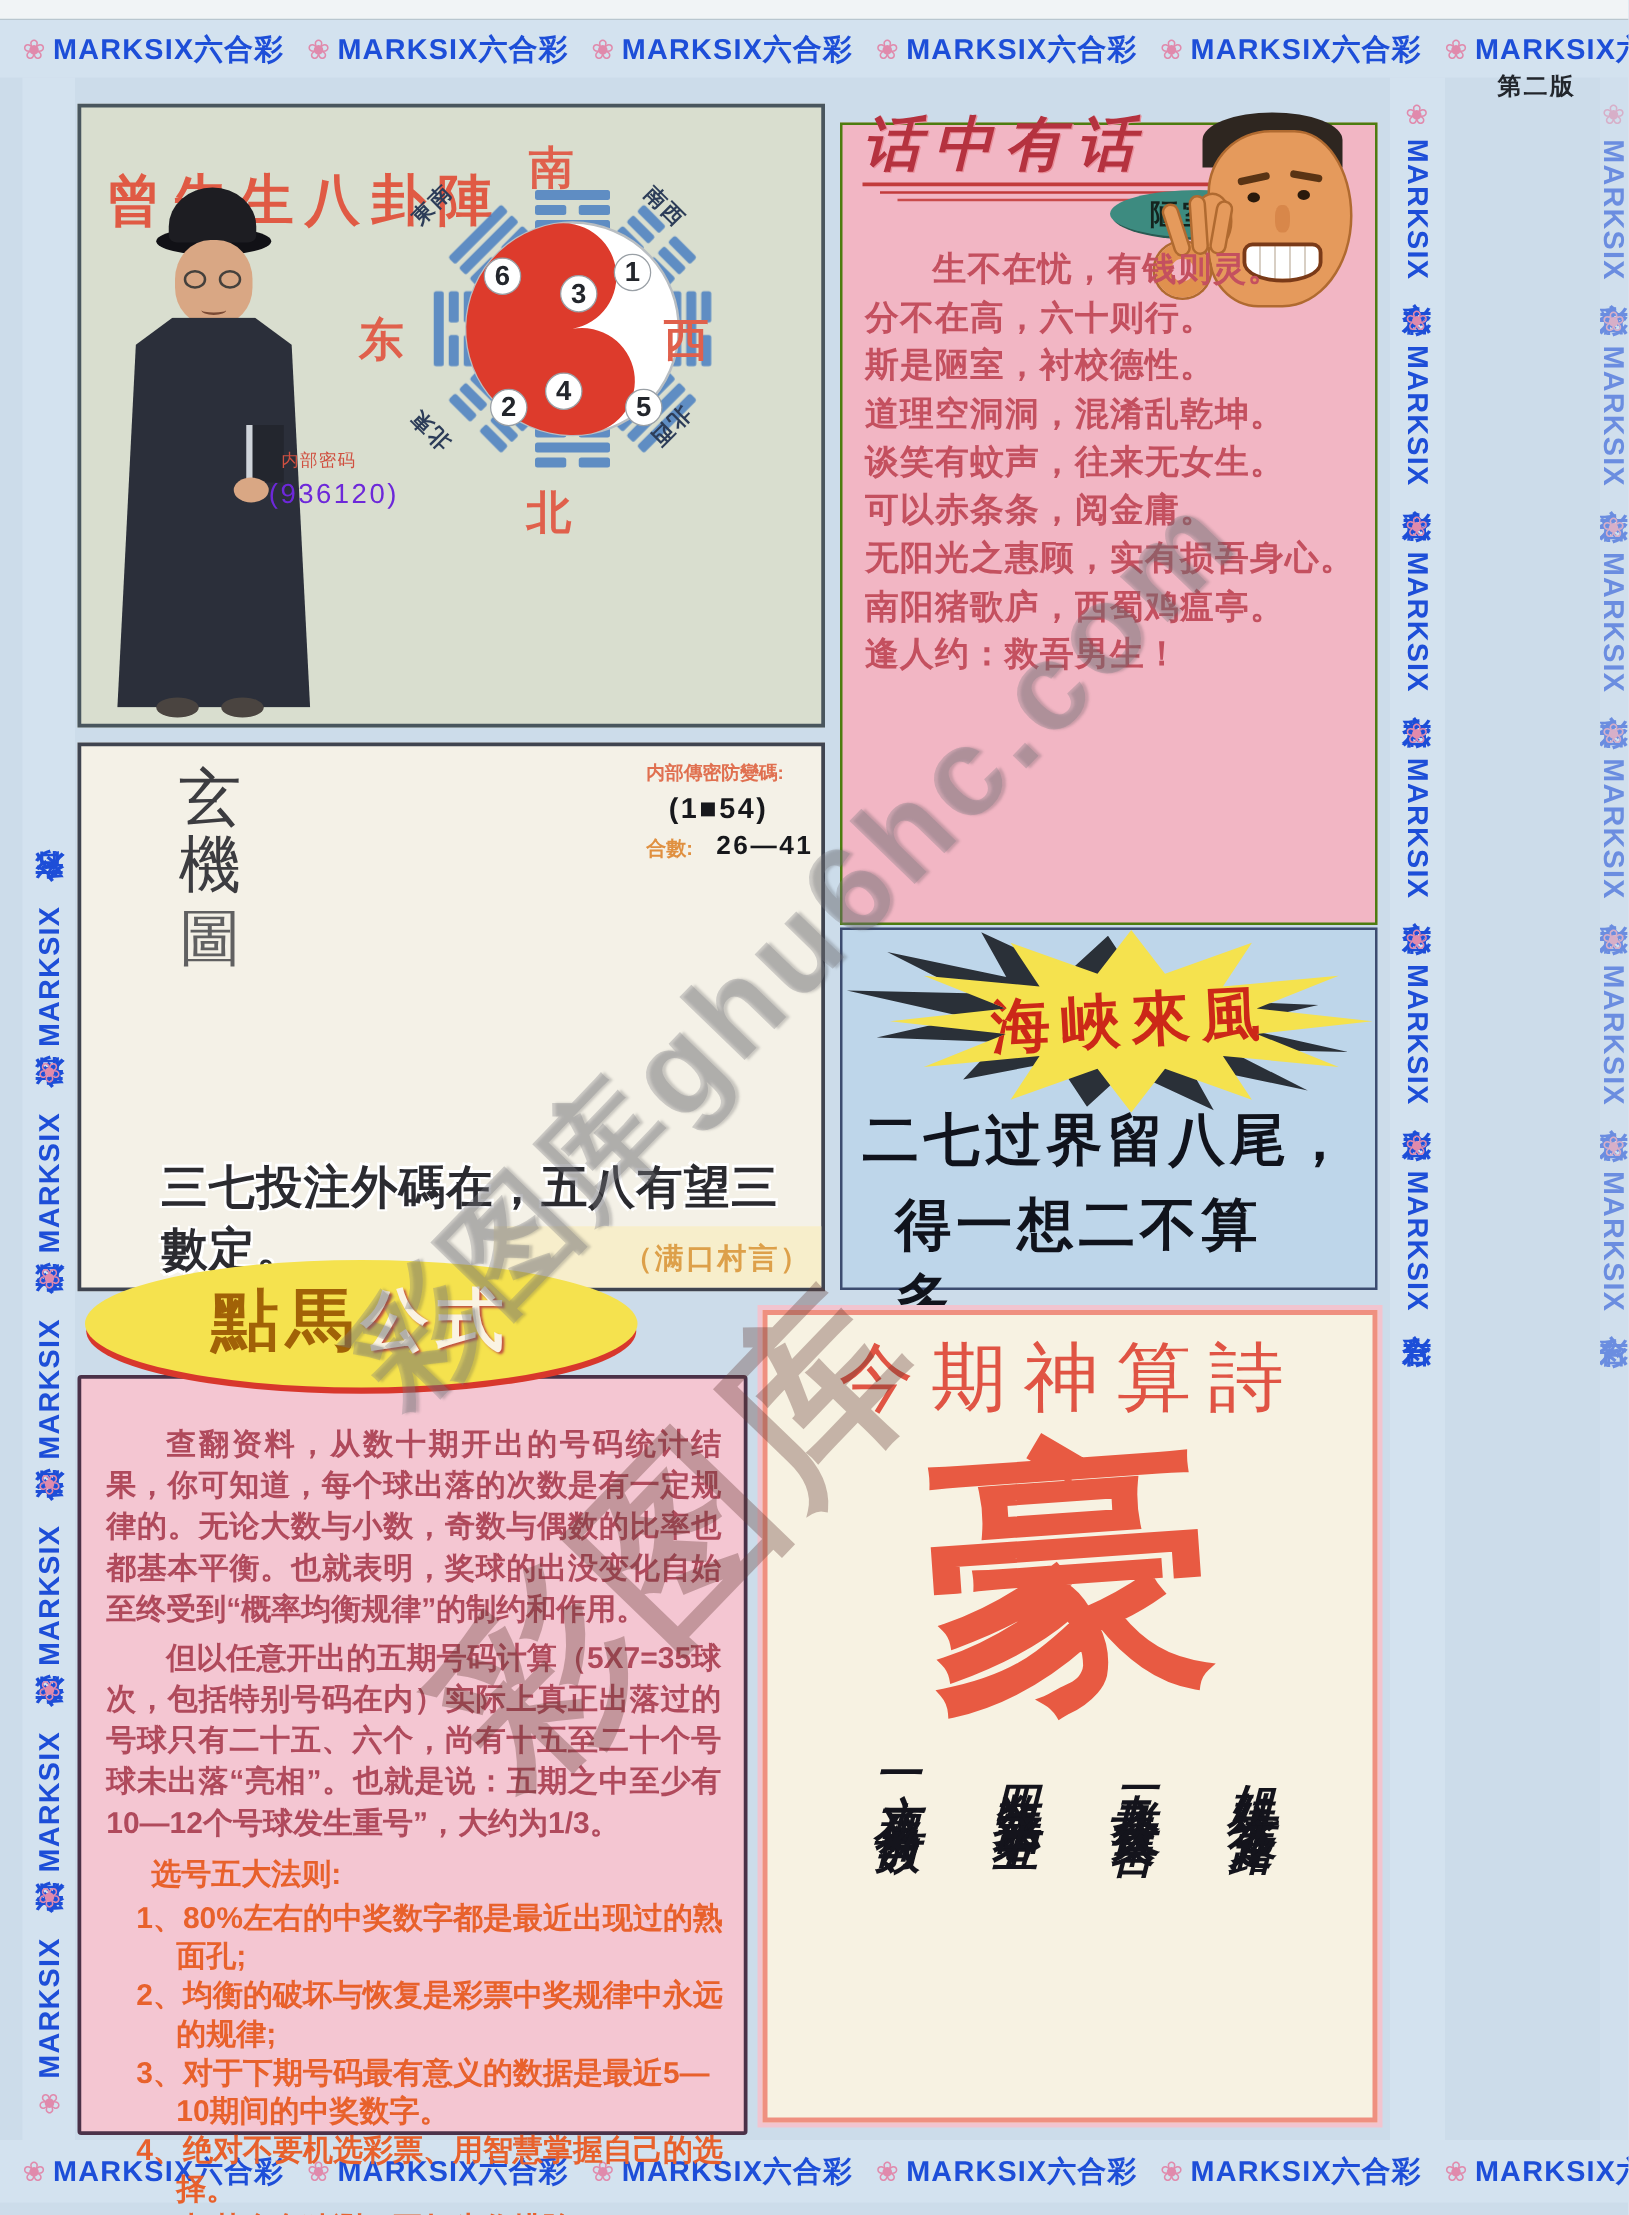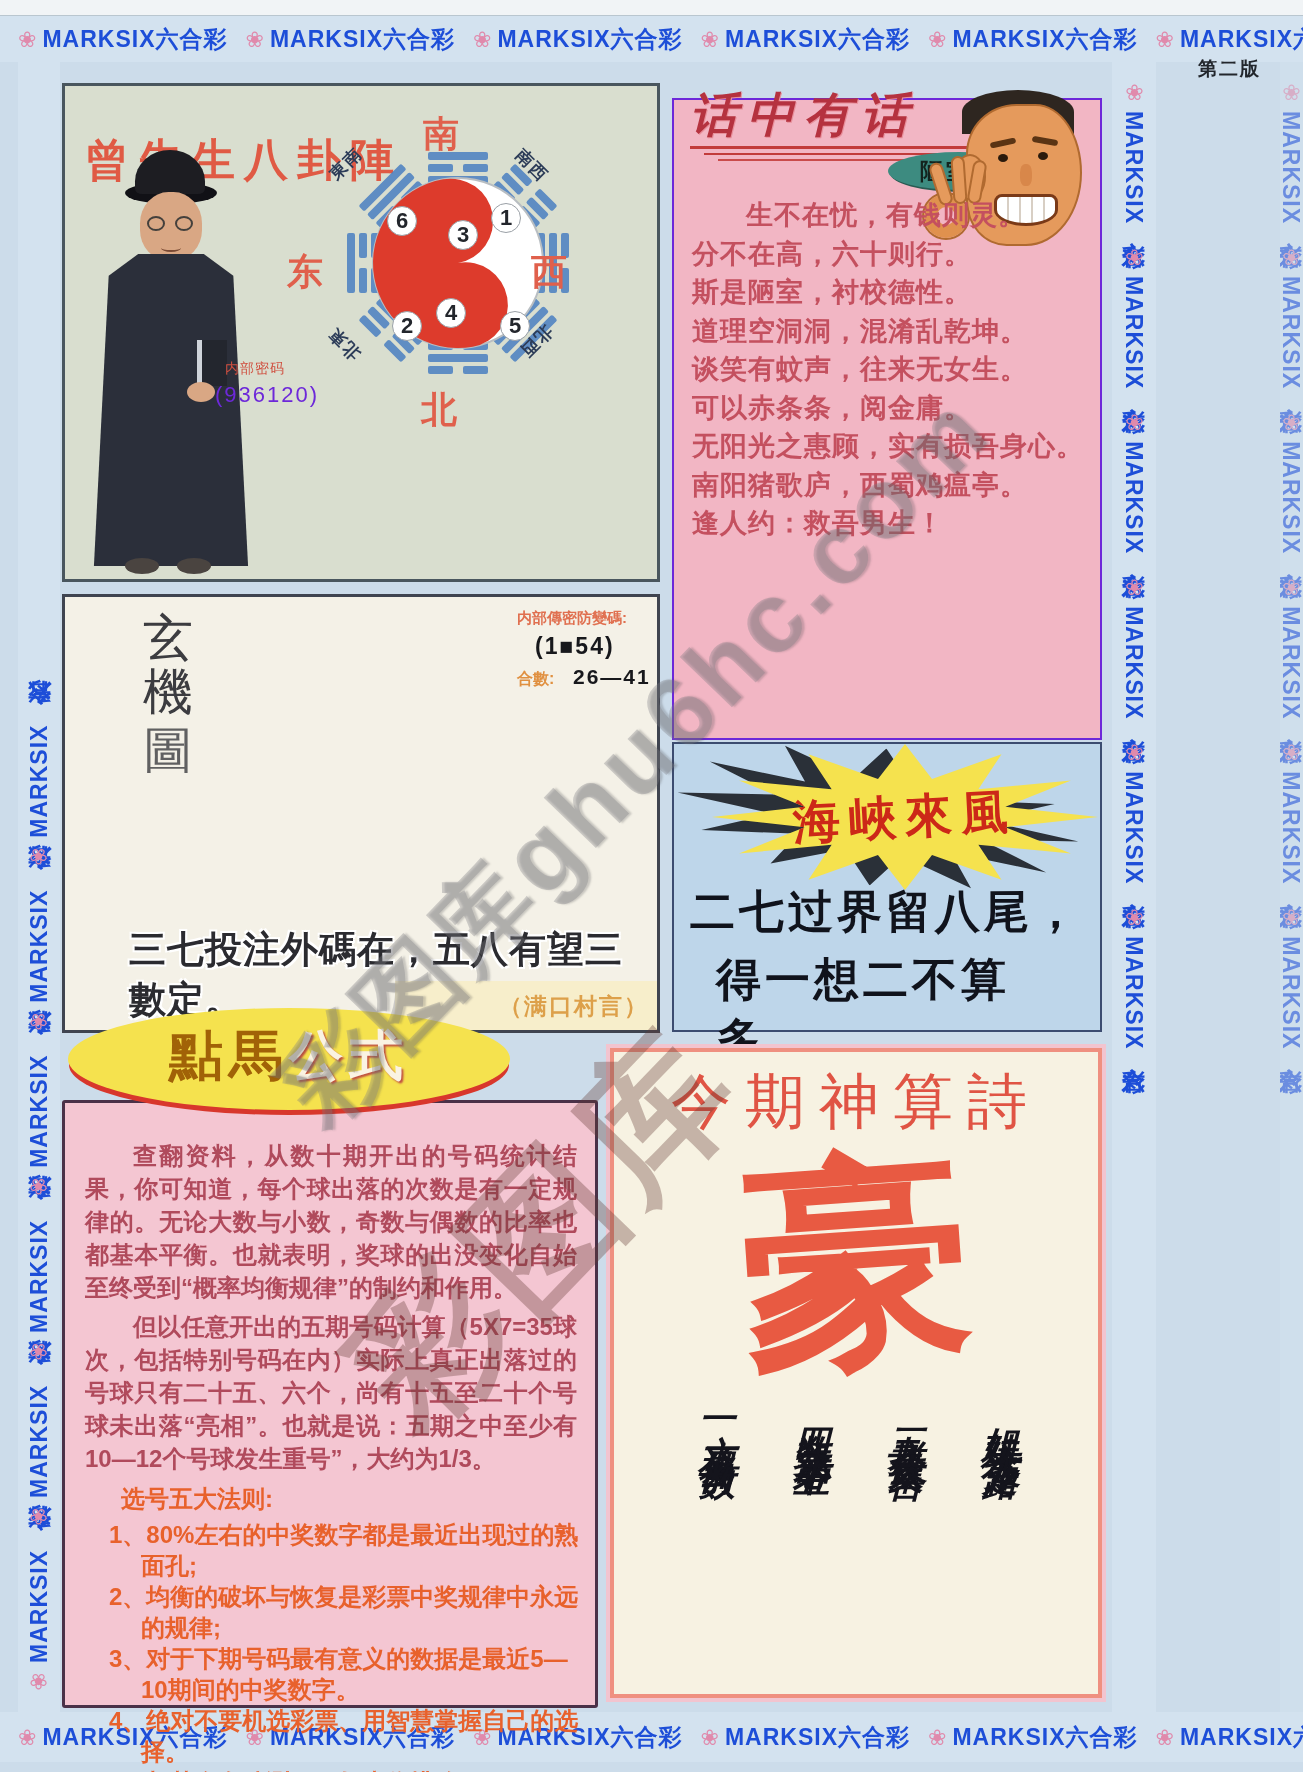--- a/index.html
+++ b/index.html
@@ -84,21 +84,21 @@
     text-shadow:2px 2px 2px #c05040;font-family:"Liberation Serif","DejaVu Serif",serif;}
   .box3{position:absolute;left:62px;top:1100px;width:536px;height:608px;background:#f4c6d2;border:3px solid #4a3148;border-radius:3px;}
   .box3 .para{margin:0;position:relative;width:492px;left:20px;font-size:24px;line-height:33px;color:#b04a5c;
     font-weight:600;text-indent:2em;text-align:justify;}
   .para1{top:36px;} .para2{top:42px;}
   .rules-title{position:relative;left:56px;top:50px;font-size:24px;color:#e8612c;font-weight:bold;}
   .rule{position:relative;left:20px;top:54px;width:500px;font-size:24px;line-height:31px;color:#e8612c;font-weight:600;
     padding-left:56px;text-indent:-32px;}
 
   
-  .boxA{position:absolute;left:672px;top:98px;width:430px;height:642px;background:#f2b6c4;border:2px solid #6d28d9;}
+  .boxA{position:absolute;left:672px;top:98px;width:430px;height:642px;background:#f2b6c4;border:2px solid #4d7c0f;}
   .riddle-header{position:absolute;left:16px;top:-16px;font-size:47px;font-weight:900;font-style:italic;color:#b5323f;
     letter-spacing:10px;font-family:"Liberation Serif","DejaVu Serif",serif;text-shadow:1px 1px 0 #e8909c;}
   .r-ul1{position:absolute;left:16px;top:46px;width:330px;height:3px;background:#c23b3b;}
   .r-ul2{position:absolute;left:30px;top:53px;width:350px;height:2px;background:#c23b3b;}
   .r-ul3{position:absolute;left:44px;top:59px;width:330px;height:2px;background:#c94b4b;}
   .badge{position:absolute;left:214px;top:52px;width:142px;height:38px;background:#3d8b80;border-radius:50%;
     text-align:center;line-height:38px;font-size:23px;color:#14241e;font-weight:bold;letter-spacing:3px;box-shadow:2px 2px 0 #2a5a52;}
   .cari{position:absolute;right:2px;top:-10px;width:170px;height:180px;}
   .cari .hair{position:absolute;left:34px;top:0;width:112px;height:44px;background:#2e2620;border-radius:50% 50% 0 0;}
   .cari .face{position:absolute;left:38px;top:14px;width:116px;height:142px;background:#e59a5c;border:2px solid #b06a30;

